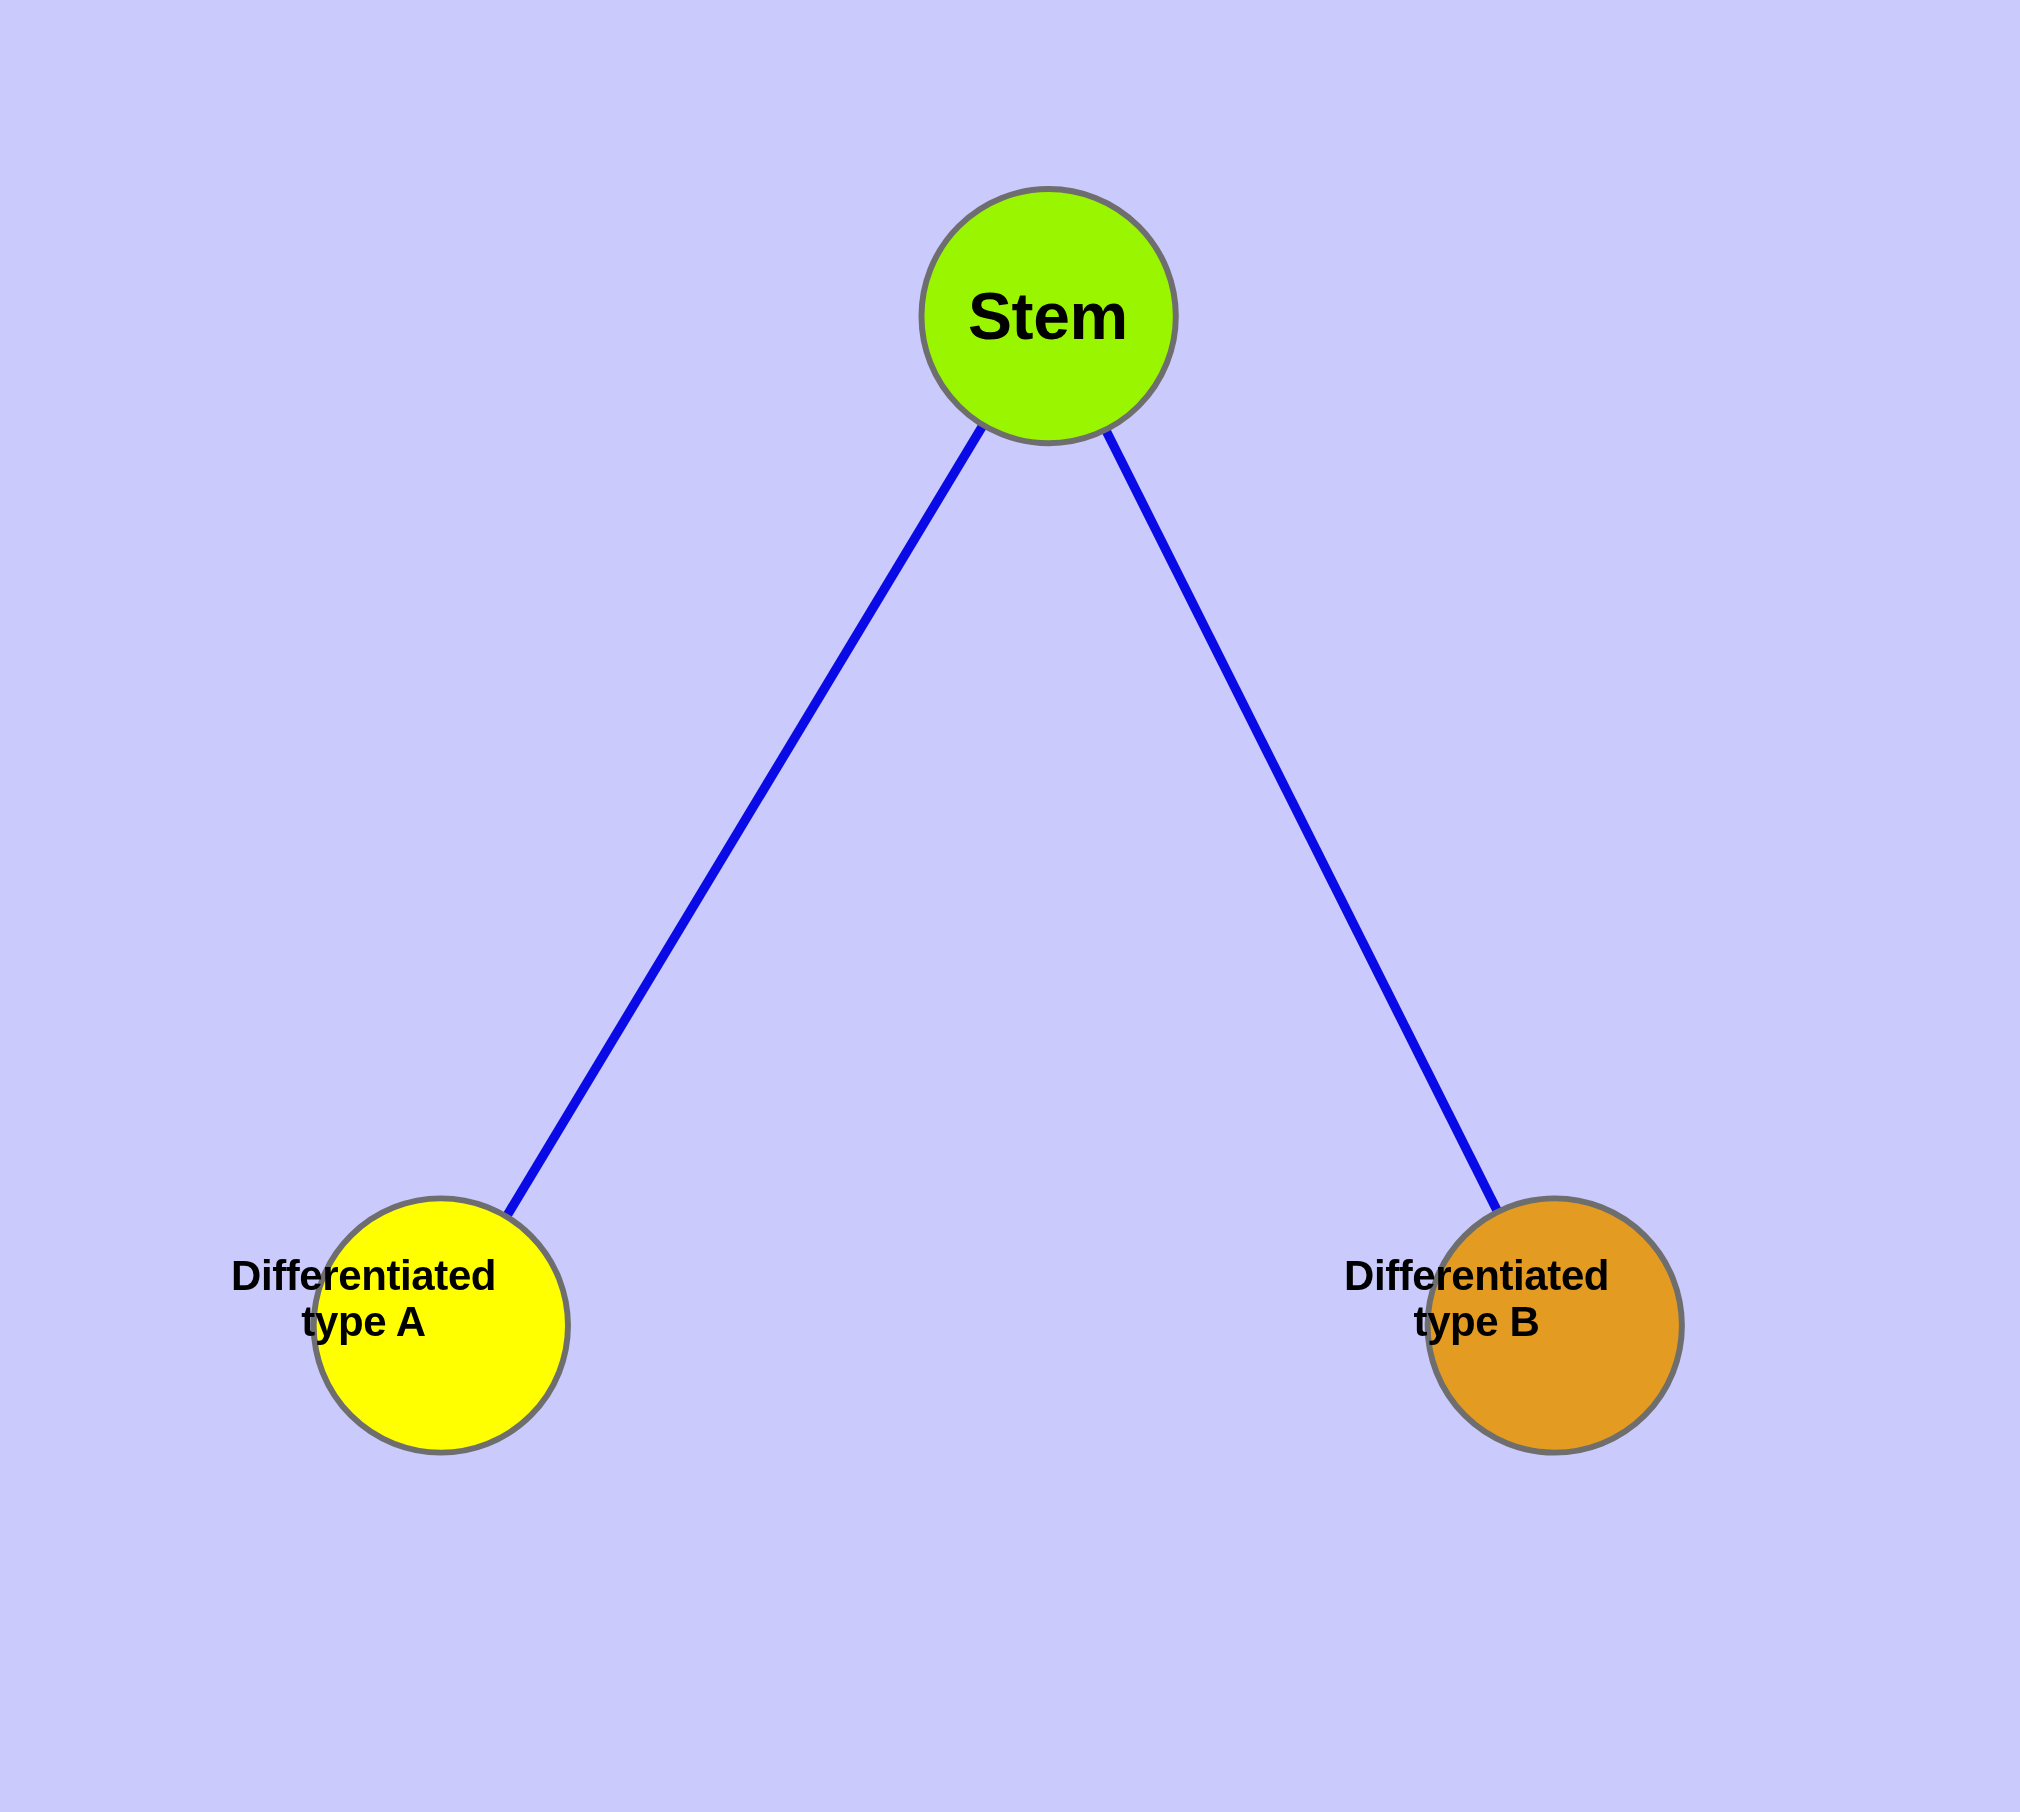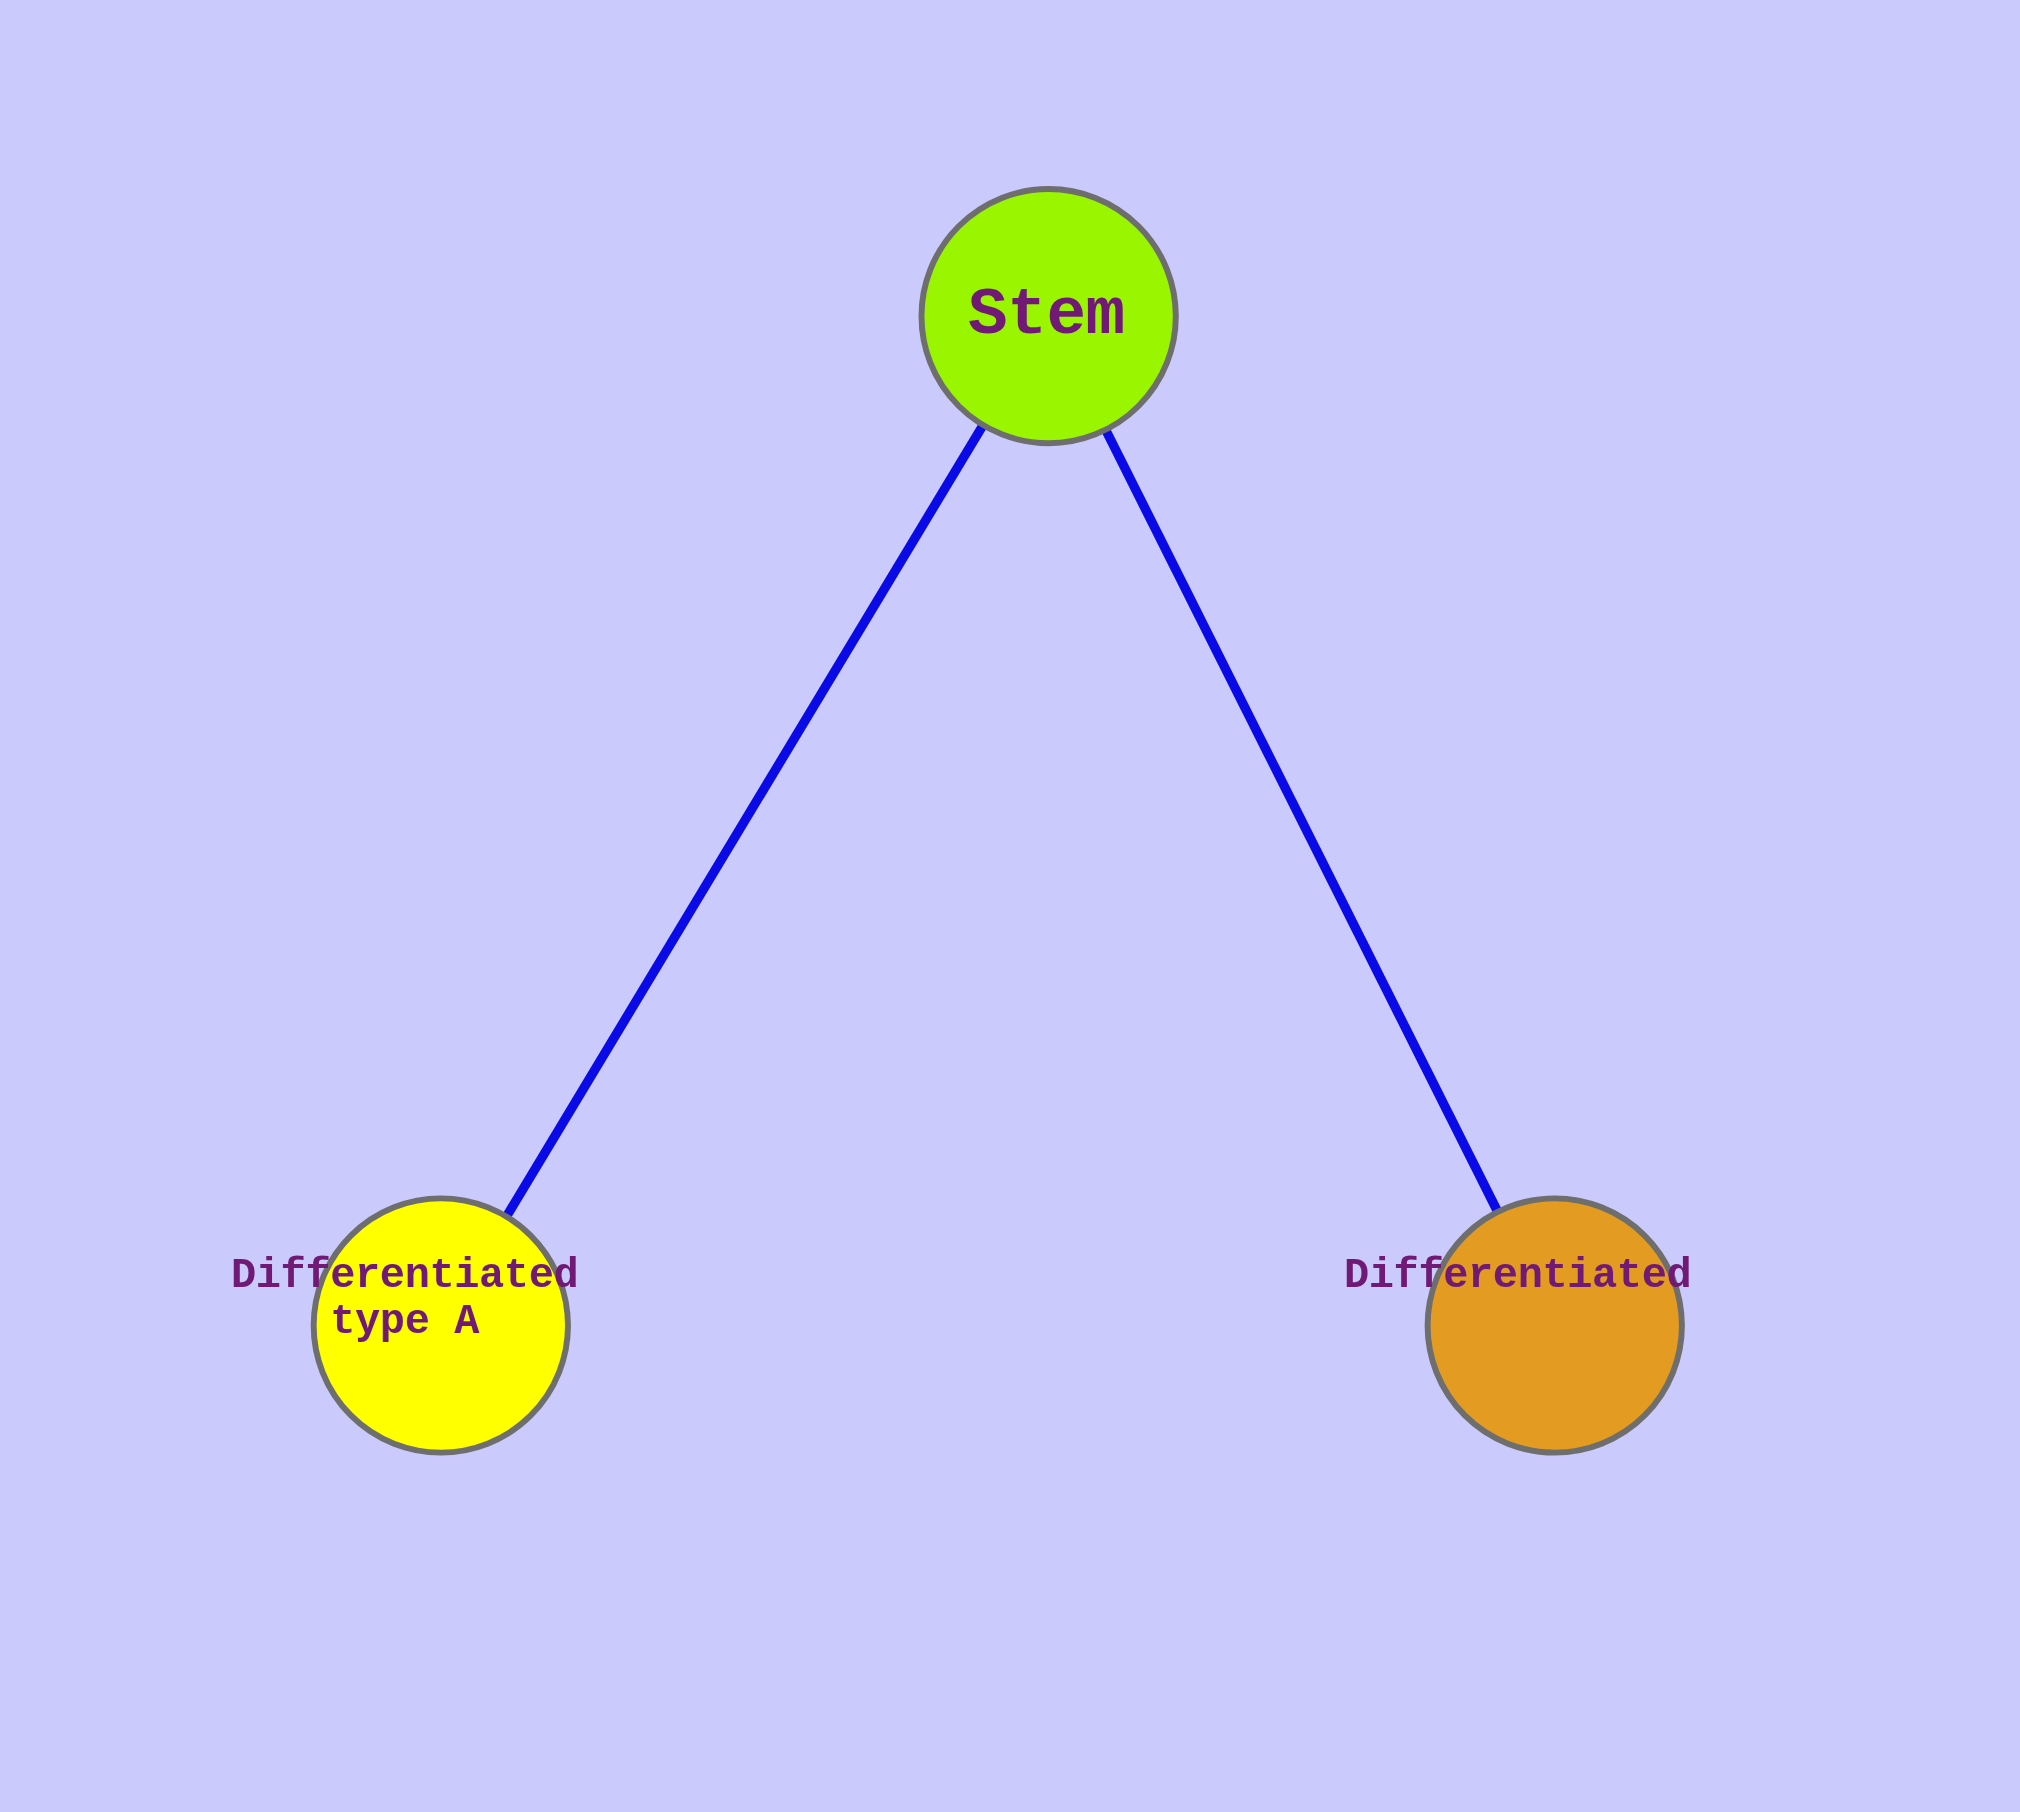--- a/index.html
+++ b/index.html
@@ -25,22 +25,22 @@
   #graph-svg {
     position: absolute;
     left: 0;
     top: 0;
     width: 2021px;
     height: 1812px;
   }
   .node-label {
     position: absolute;
     text-align: center;
-    color: #701a75;
-    font-family: Liberation Mono, monospace;
+    color: #000000;
+    font-family: Liberation Sans, sans-serif;
     font-weight: bold;
     line-height: 1.10;
     white-space: pre;
     pointer-events: none;
     letter-spacing: -0.4px;
   }
   .label-stem {
     font-size: 66px;
   }
   .label-leaf {
@@ -62,17 +62,17 @@
     <g id="node-layer">
         <circle cx="1237" cy="373" r="150" fill="#9af501" stroke="#6e6e6e" stroke-width="7"></circle>
         <circle cx="520" cy="1564" r="150" fill="#ffff00" stroke="#6e6e6e" stroke-width="7"></circle>
         <circle cx="1834" cy="1564" r="150" fill="#e39b22" stroke="#6e6e6e" stroke-width="7"></circle>
       </g>
   </svg>
 
   <div id="label-layer">
       <div class="node-label label-stem" style="left: 968px; top: 280px;"><div>Stem</div></div>
       <div class="node-label label-leaf" style="left: 231px; top: 1253px;"><div>Differentiated</div><div>type A</div></div>
-      <div class="node-label label-leaf" style="left: 1344px; top: 1253px;"><div>Differentiated</div></div>
+      <div class="node-label label-leaf" style="left: 1344px; top: 1253px;"><div>Differentiated</div><div>type B</div></div>
     </div>
 
 </div>
 
 
 </body></html>

